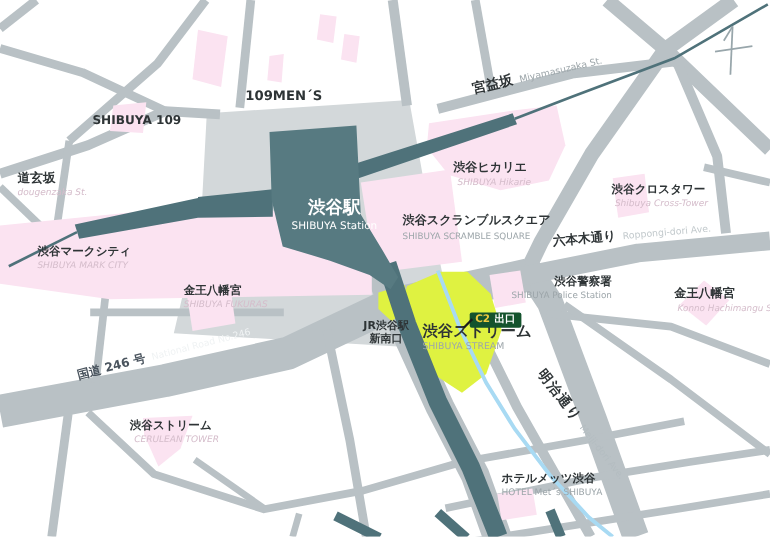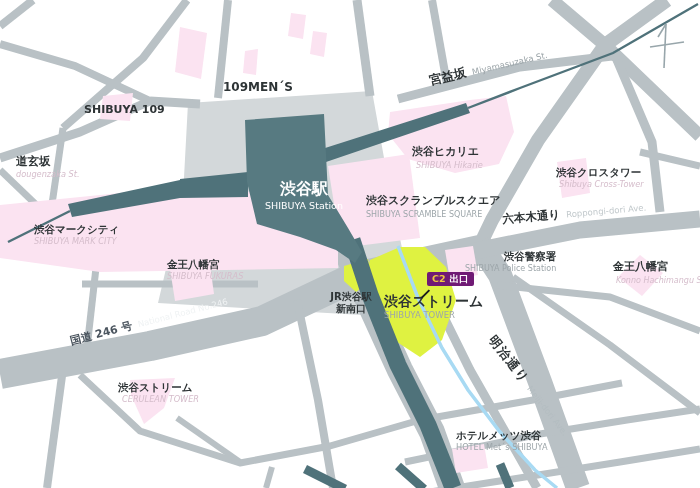--- a/index.html
+++ b/index.html
@@ -7,22 +7,22 @@
        font-family:"DejaVu Sans","Liberation Sans",sans-serif;}
   #map svg{position:absolute;left:0;top:0;}
   .lbl{position:absolute;white-space:nowrap;z-index:5;}
   .ja{display:block;font-weight:bold;color:#2e3436;line-height:1.15;}
   .en{display:block;color:#9da6aa;line-height:1.15;margin-top:2px;}
   .pink-sub .en{color:#d5bdcb;font-style:italic;}
   .white-lbl .ja,.white-lbl .en{color:#ffffff;margin-left:40px;}
   .center{transform:translateX(-50%);text-align:center;}
   .street{display:inline-flex;align-items:baseline;gap:6px;transform-origin:left top;}
   .street .ja,.street .en{display:inline;margin:0;}
-  .c2-badge{position:absolute;left:427px;top:272px;display:inline-flex;gap:4px;align-items:flex-start;
-            background:#701a75;border-radius:2px;padding:2px 5px;z-index:6;}
+  .c2-badge{position:absolute;left:427px;top:284px;display:inline-flex;gap:4px;align-items:flex-start;
+            background:#14532d;border-radius:2px;padding:2px 5px;z-index:6;}
   .c2-badge .code{color:#edc83f;font-weight:bold;font-size:9.5px;line-height:1.1;}
   .c2-badge .exit{color:#ffffff;font-weight:bold;font-size:9.5px;line-height:1.1;}
   .c2-tail{position:absolute;left:420px;top:293px;width:11px;height:2px;background:#1b1d1d;
            transform:rotate(-45deg);z-index:6;}
 </style>
 </head>
 <body>
 
 <div id="map">
 
@@ -171,21 +171,21 @@
     <span class="en" style="font-size:8.2px;margin-left:4px;">CERULEAN TOWER</span>
   </div>
 
   <div class="lbl center" style="left:351px;top:291px;">
     <span class="ja" style="font-size:10px;">JR渋谷駅</span>
     <span class="ja" style="font-size:10px;">新南口</span>
   </div>
 
   <div class="lbl" style="left:384px;top:293px;">
     <span class="ja" style="font-size:14px;">渋谷ストリーム</span>
-    <span class="en" style="font-size:8.5px;">SHIBUYA TOWER</span>
+    <span class="en" style="font-size:8.5px;">SHIBUYA STREAM</span>
   </div>
 
   <div class="c2-badge">
     <span class="code">C2</span>
     <span class="exit">出口</span>
   </div>
   <div class="c2-tail"></div>
 
   <div class="lbl" style="left:462px;top:250px;text-align:right;">
     <span class="ja" style="font-size:10.5px;">渋谷警察署</span>

